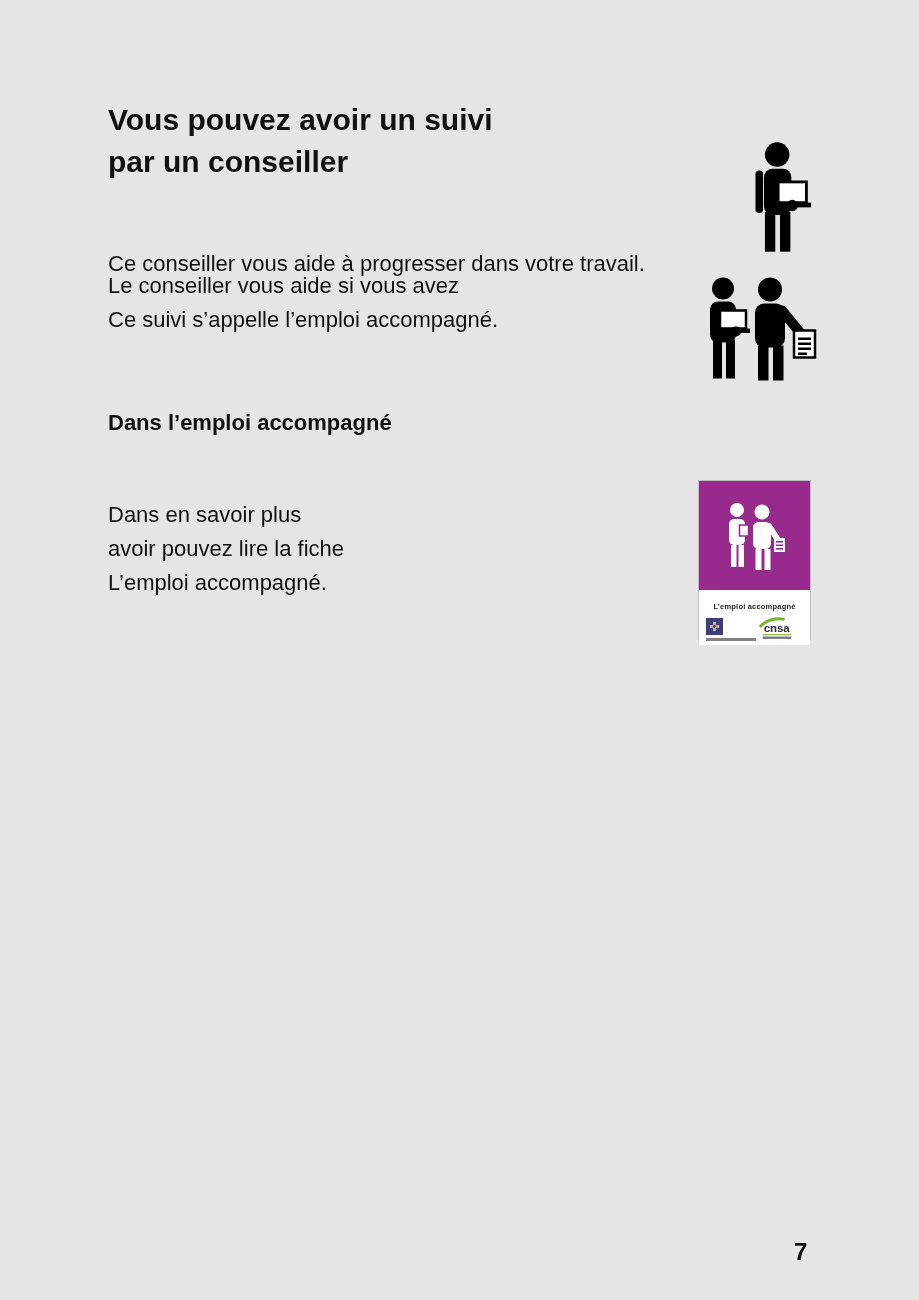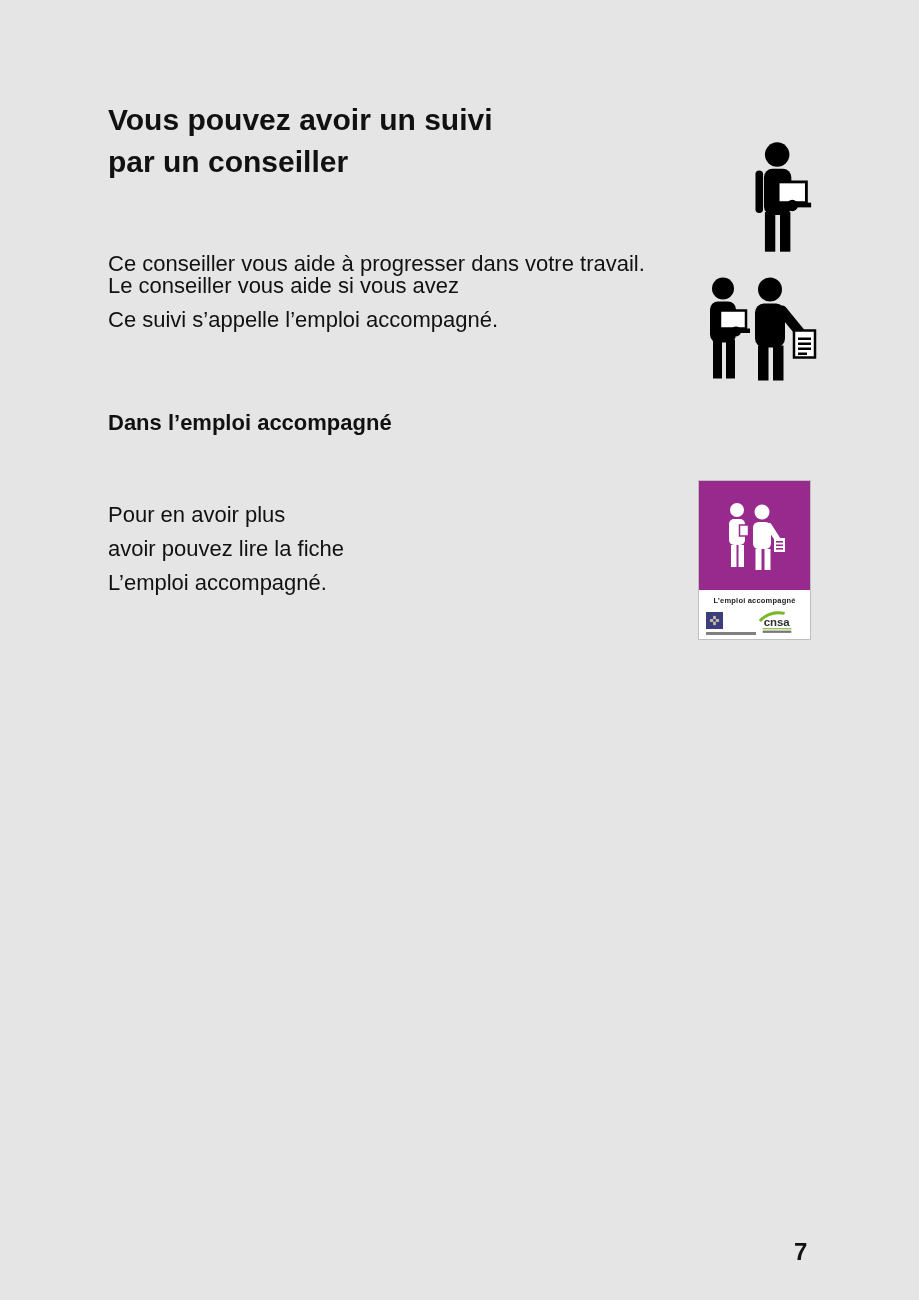--- a/index.html
+++ b/index.html
@@ -38,21 +38,21 @@
     position:absolute; left:698px; top:480px;
     width:113px; height:160px;
     background:#ffffff;
     border:1px solid #bfbfbf;
   }
   .b-purple {
     height:109px; background:#982a8d;
     display:flex; align-items:center; justify-content:center;
   }
   .b-purple svg { width:66px; height:68px; display:block; }
-  .b-white { position:relative; height:49px; background:#ffffff; }
+  .b-white { position:relative; height:49px; background:#ffffff;margin-top:6px; }
   .b-title {
     text-align:center; font-size:7.5px; font-weight:700;
     padding-top:6px; color:#222; letter-spacing:0.2px;
   }
   .b-logos {
     position:absolute; left:7px; right:23px; bottom:4px;
     display:flex; justify-content:space-between; align-items:flex-end;text-align:right;
   }
   .gov-logo { display:flex; flex-direction:column; gap:3px; }
   .gov-square {
@@ -121,21 +121,21 @@
   <p class="para p2">
     <span>Le conseiller vous aide si vous avez</span>
     <span>Ce suivi s’appelle l’emploi accompagné.</span>
   </p>
 
   <p class="para p3">
     <span>Dans l’emploi accompagné</span>
   </p>
 
   <p class="para p4">
-    <span>Pour en avoir plus</span>
+    <span>Dans en savoir plus</span>
     <span>avoir pouvez lire la fiche</span>
     <span>L’emploi accompagné.</span>
   </p>
 
   <div class="brochure">
     <div class="b-purple">
       <svg viewBox="0 0 66 68" xmlns="http://www.w3.org/2000/svg" aria-hidden="true">
 
         <circle cx="15" cy="8" r="7" fill="#fff"></circle>
         <rect x="7" y="17" width="16" height="26" rx="5" fill="#fff"></rect>

